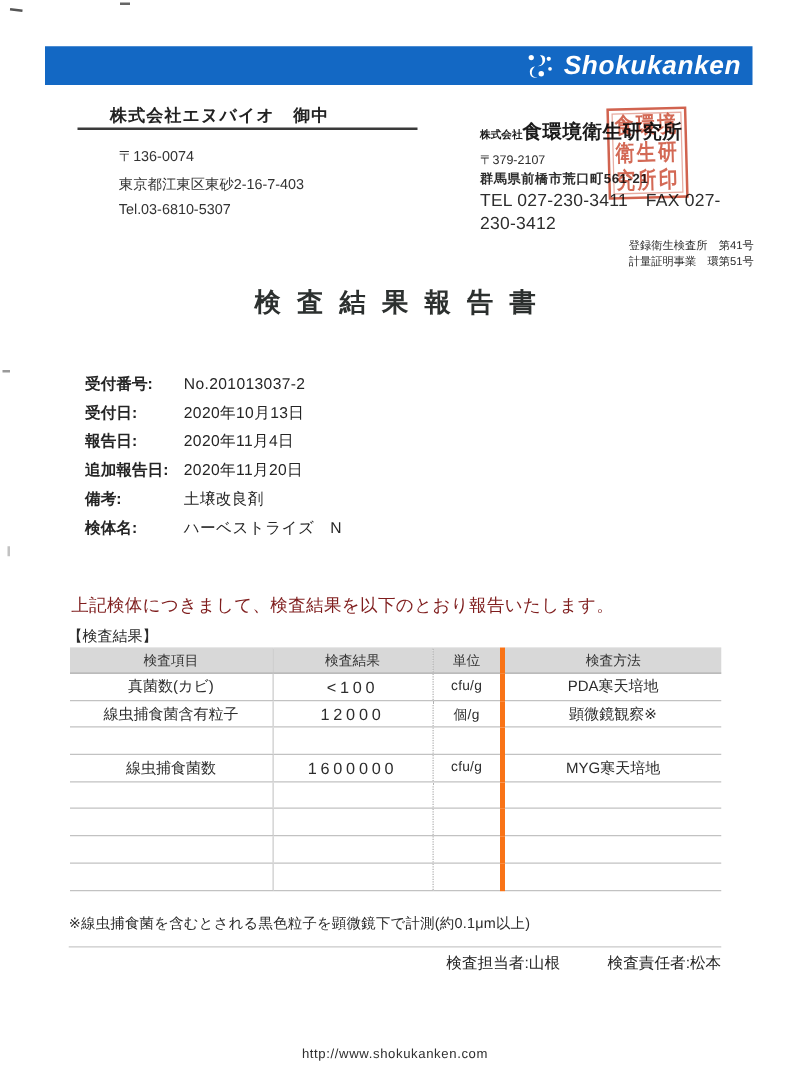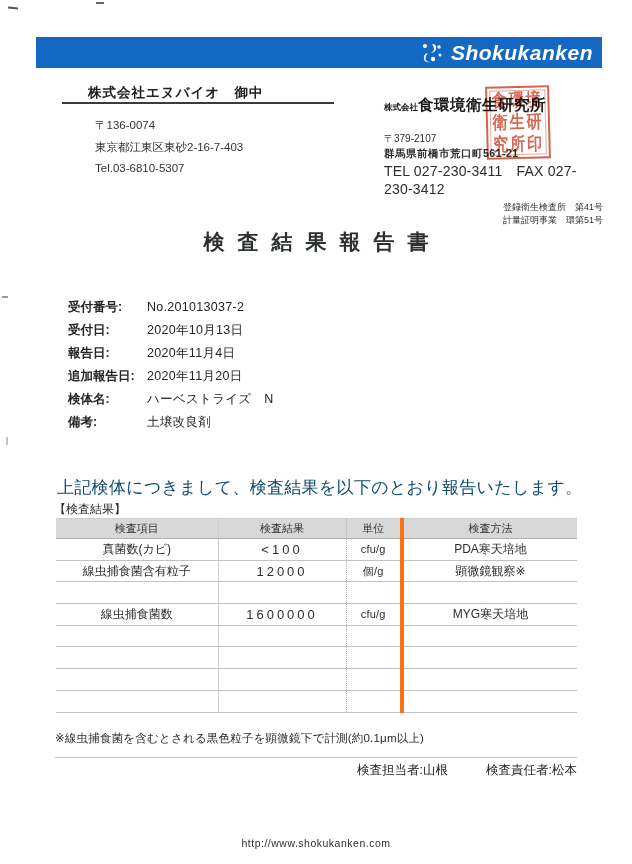--- a/index.html
+++ b/index.html
@@ -32,21 +32,21 @@
   }
   .recipient-line { position: absolute; left: 95px; font-size: 11.5px; color: #333; }
   .r-postal { top: 118px; }
   .r-addr   { top: 140px; }
   .r-tel    { top: 162px; }
   
   .issuer { position: absolute; left: 384px; top: 95px; width: 219px; }
   .issuer-line1 { display: flex; align-items: baseline; white-space: nowrap; }
   .issuer-prefix { font-size: 8.5px; font-weight: bold; color: #1c1c1c; }
   .issuer-name { font-size: 15.5px; font-weight: bold; color: #1c1c1c; letter-spacing: 0.5px; }
-  .issuer-postal { font-size: 10px; margin-top: 16px; color: #2d2d2d; }
+  .issuer-postal { font-size: 10px; margin-top: 5px; color: #2d2d2d; }
   .issuer-addr { font-size: 10.5px; font-weight: bold; margin-top: 1px; color: #2d2d2d; letter-spacing: 0.5px; }
   .issuer-telfax { font-size: 14px; margin-top: 2px; color: #2d2d2d; letter-spacing: 0.2px; }
   .issuer-reg { font-size: 9px; text-align: right; color: #2d2d2d; }
   .issuer-reg1 { margin-top: 4px; }
   
   .seal {
     position: absolute; left: 486px; top: 86px; width: 64px; height: 73px;
     border: 2px solid rgba(201, 72, 48, 0.85);
     color: rgba(201, 72, 48, 0.82);
     mix-blend-mode: multiply;
@@ -68,21 +68,21 @@
     position: absolute; left: 0; top: 228px; width: 100%;
     text-align: center; font-size: 21px; font-weight: bold;
     letter-spacing: 13px; padding-left: 13px; color: #2c302f;
   }
   
   .meta { position: absolute; left: 68px; top: 299px; }
   .meta-row { display: flex; margin-bottom: 10px; height: 13px; align-items: baseline; }
   .meta-label { width: 79px; font-size: 12.5px; font-weight: bold; color: #252525; }
   .meta-value { font-size: 12.5px; color: #252525; letter-spacing: 0.3px; }
   
-  .intro { position: absolute; left: 57px; top: 476px; font-size: 17px; color: #0c4a6e; letter-spacing: 0.3px; }
+  .intro { position: absolute; left: 57px; top: 476px; font-size: 14px; color: #7f1d1d; letter-spacing: 0.3px; }
   .results-heading { position: absolute; left: 54px; top: 501px; font-size: 12px; color: #2a2a2a; }
   
   .results-table {
     position: absolute; left: 56px; top: 518px; width: 521px;
     border-collapse: collapse; table-layout: fixed;
   }
   .results-table th {
     background: #d8d8d8; height: 20px; font-weight: normal; font-size: 11px;
     color: #333; border-top: 1px solid #cfcfcf; border-bottom: 1px solid #aeaeae;
     text-align: center; vertical-align: middle;
@@ -166,26 +166,26 @@
     </div>
     <div class="meta-row">
       <span class="meta-label">報告日:</span>
       <span class="meta-value">2020年11月4日</span>
     </div>
     <div class="meta-row">
       <span class="meta-label">追加報告日:</span>
       <span class="meta-value">2020年11月20日</span>
     </div>
     <div class="meta-row">
+      <span class="meta-label">備考:</span>
+      <span class="meta-value">土壌改良剤</span>
+    </div>
+    <div class="meta-row">
       <span class="meta-label">検体名:</span>
       <span class="meta-value">ハーベストライズ　N</span>
-    </div>
-    <div class="meta-row">
-      <span class="meta-label">備考:</span>
-      <span class="meta-value">土壌改良剤</span>
     </div>
   </div>
 
   <div class="intro">上記検体につきまして、検査結果を以下のとおり報告いたします。</div>
   <div class="results-heading">【検査結果】</div>
 
   <table class="results-table">
     <colgroup>
       <col style="width:162px">
         <col style="width:128px">

